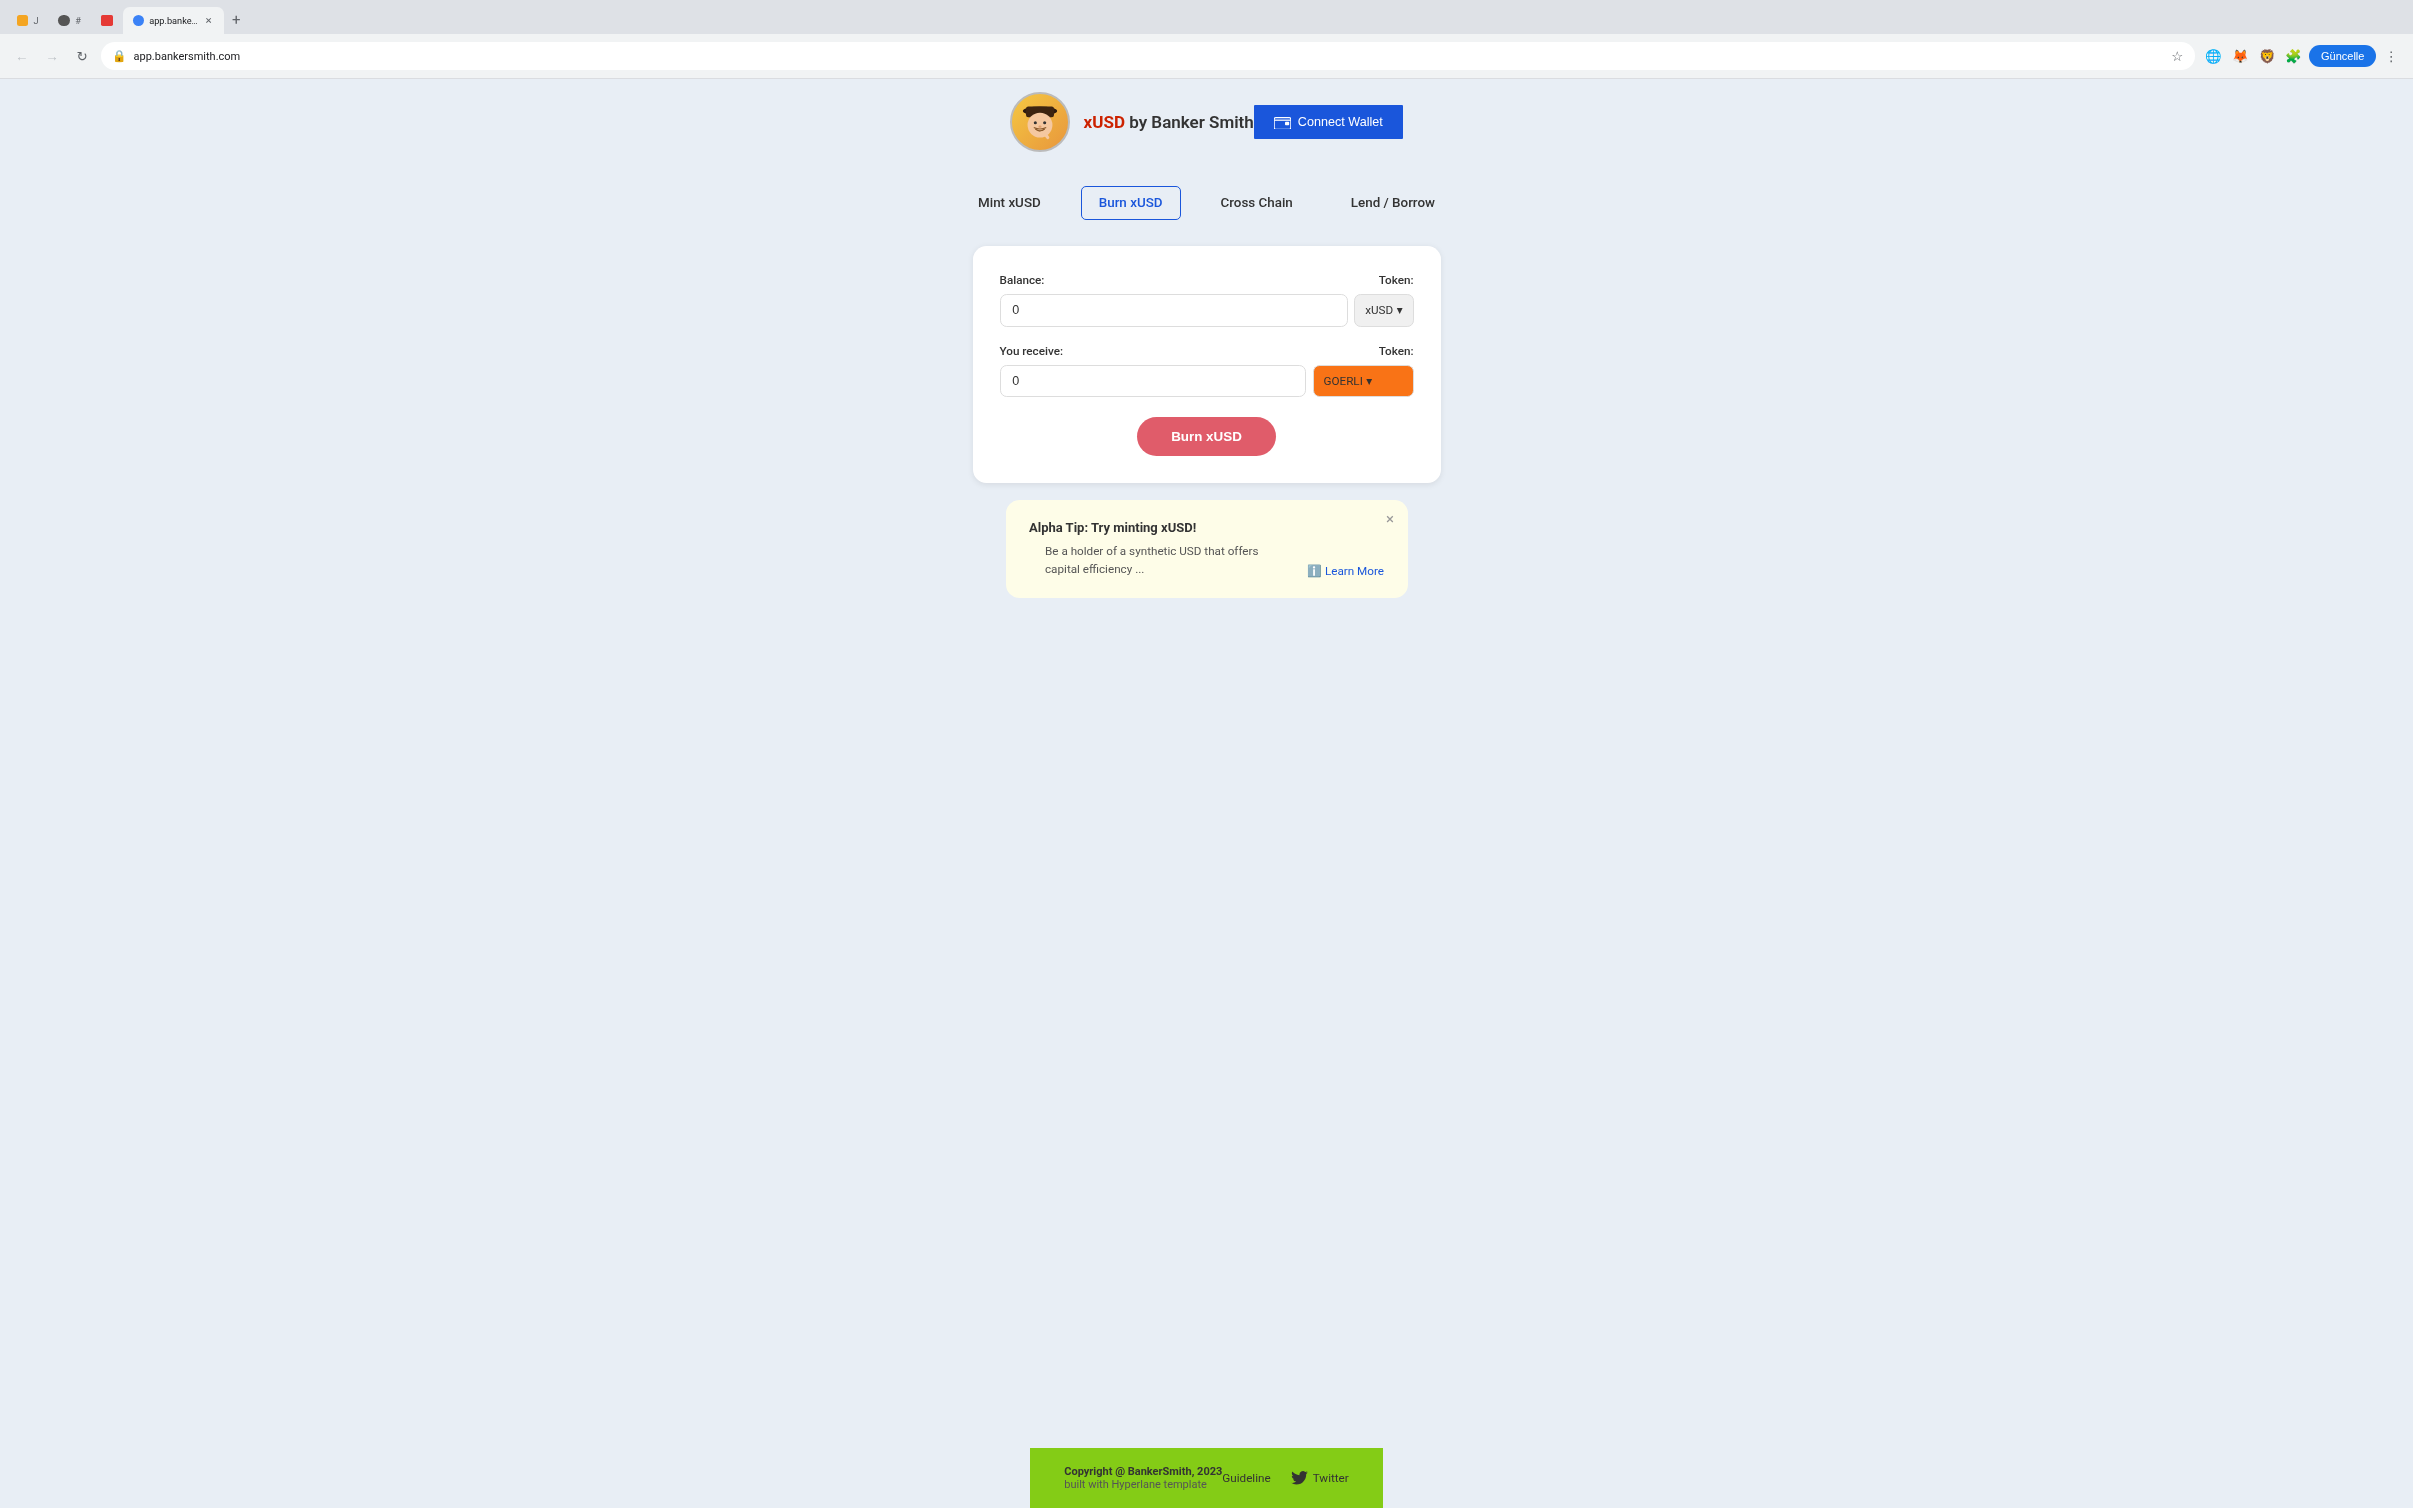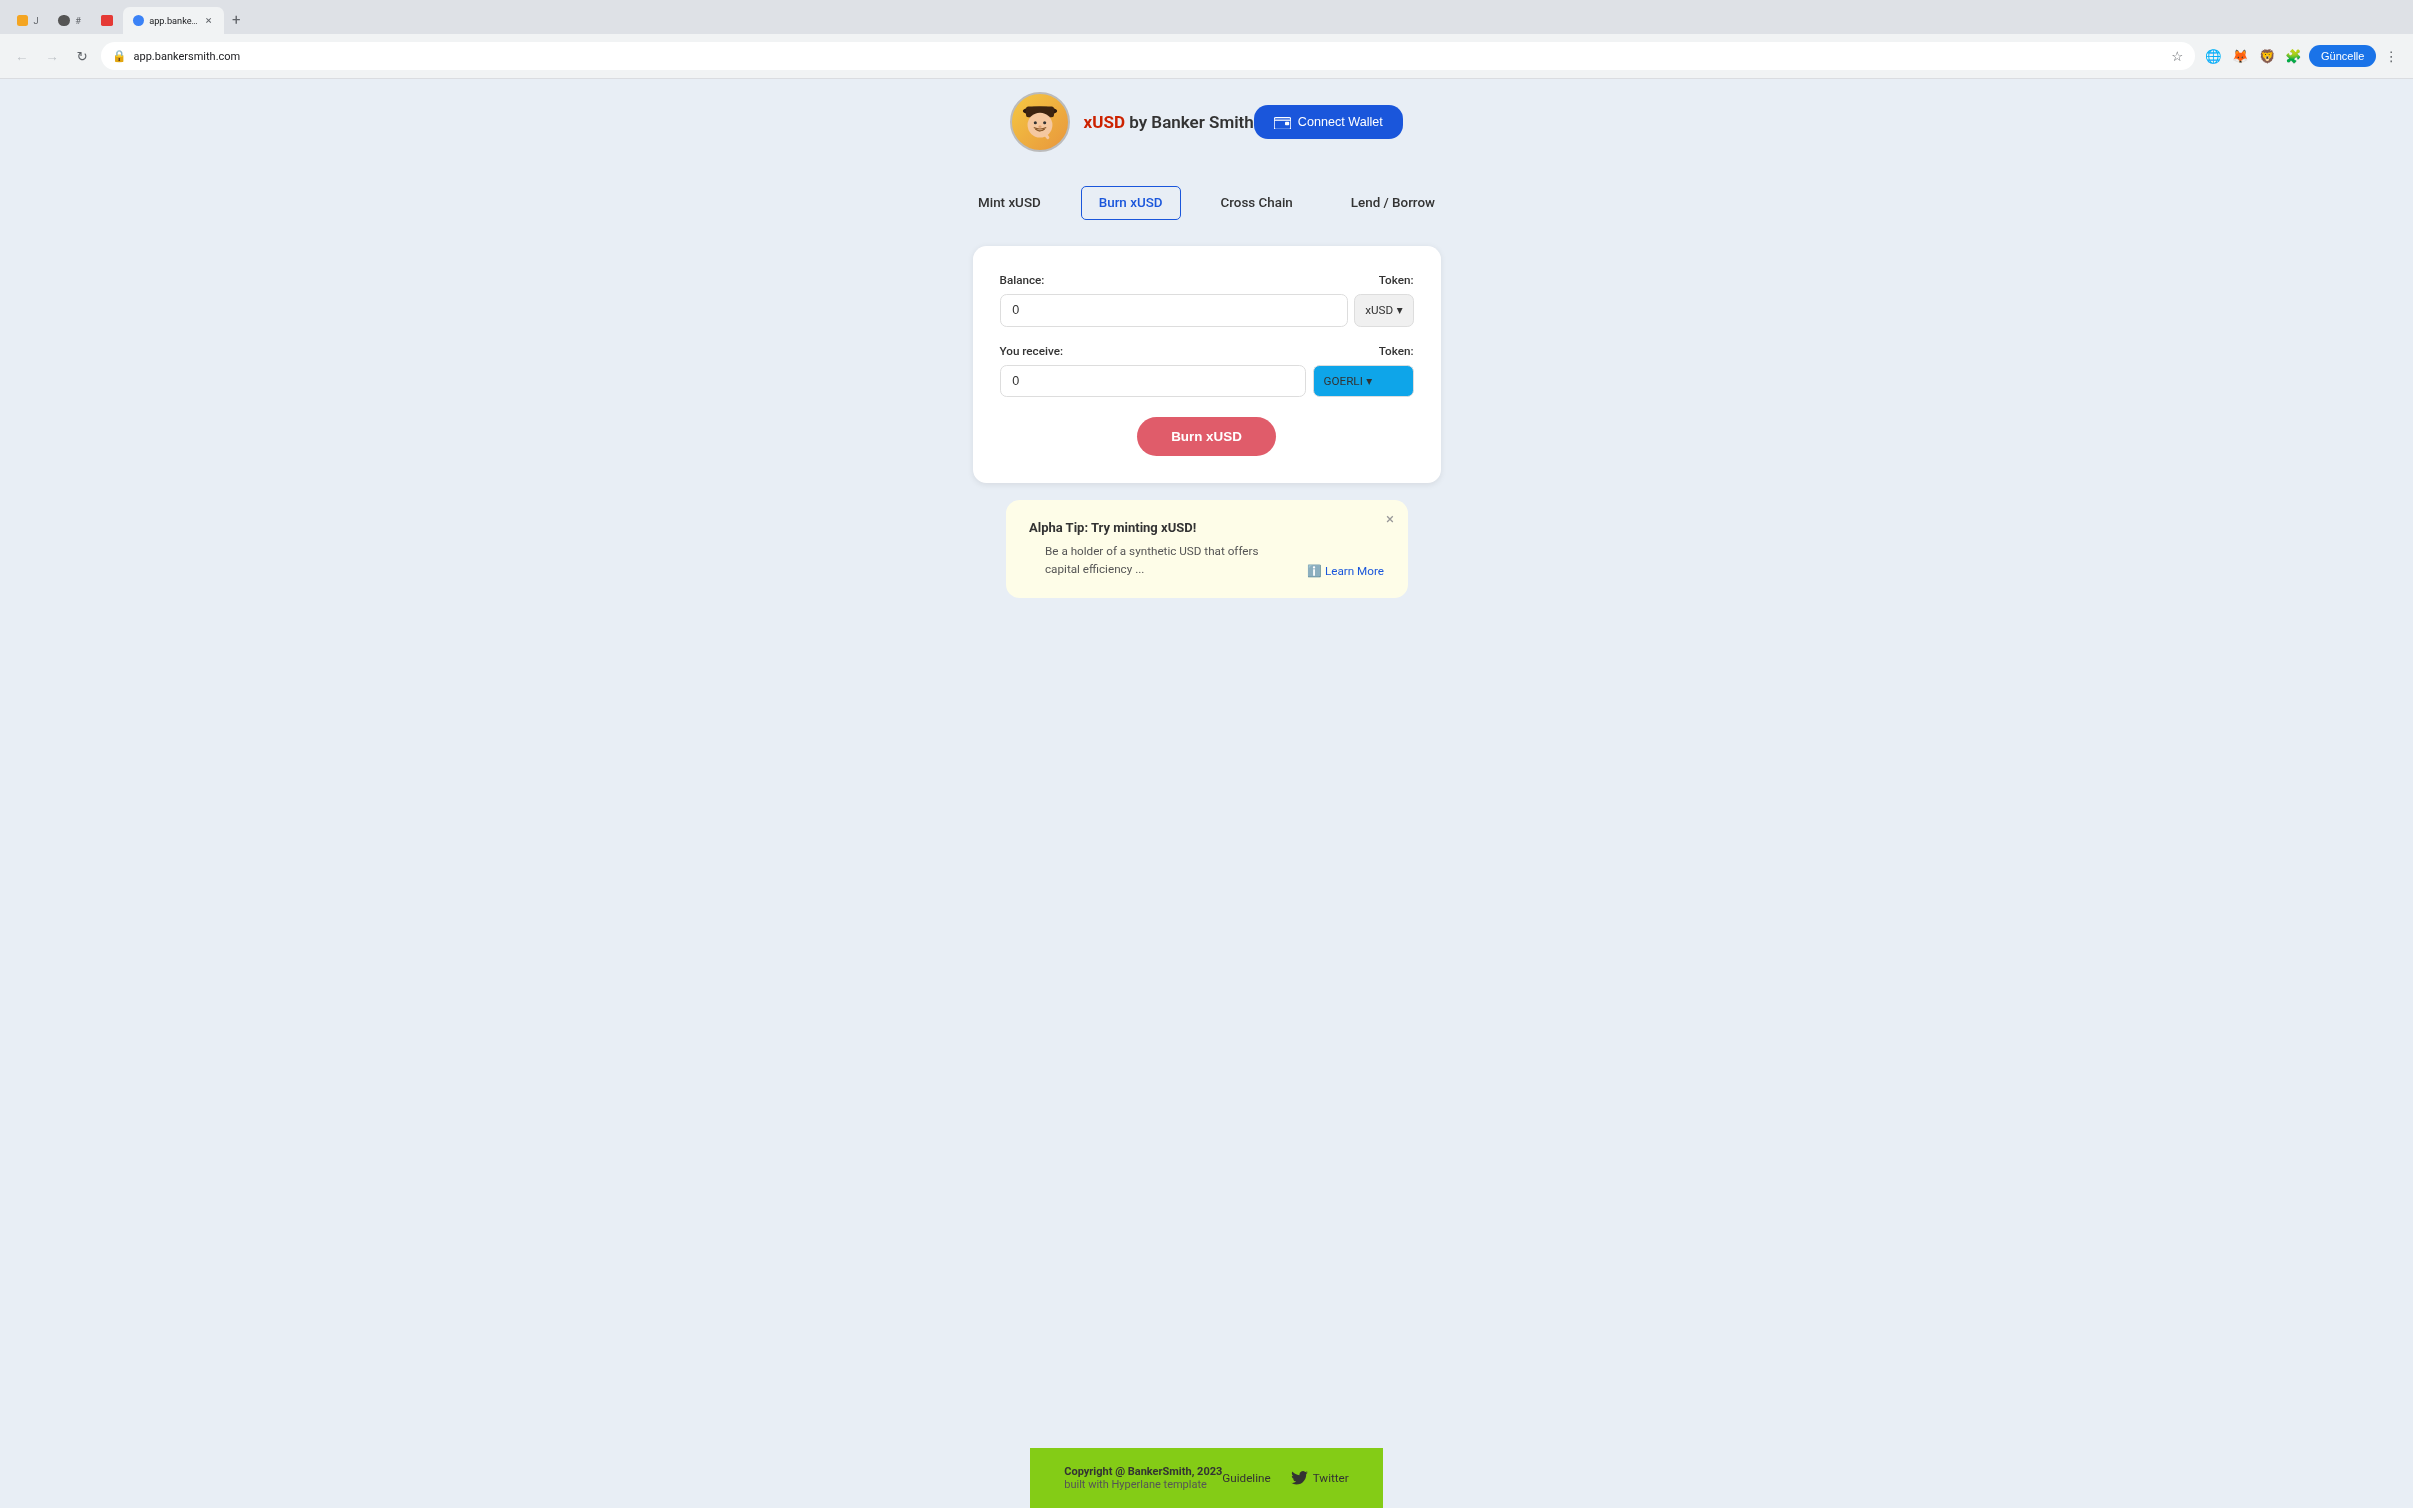--- a/index.html
+++ b/index.html
@@ -191,21 +191,21 @@
 
     .brand-name span.xusd {
       color: #cc2200;
       font-weight: 700;
     }
 
     .connect-wallet-btn {
       background: #1a56db;
       color: white;
       border: none;
-      border-radius: 14px;
+      border-radius: 1px;
       padding: 10px 20px;
       font-size: 12.6px;
       font-weight: 500;
       cursor: pointer;
       display: flex;
       align-items: center;
       gap: 7px;
     }
 
     
@@ -293,21 +293,21 @@
       font-size: 11.7px;
       color: #333;
       cursor: pointer;
       display: flex;
       align-items: center;
       gap: 3.4px;
       white-space: nowrap;
     }
 
     .token-dropdown {
-      background: #0ea5e9;
+      background: #f97316;
       border: 0.8px solid #ddd;
       border-radius: 6.7px;
       padding: 8.4px 10px;
       font-size: 11.7px;
       color: #333;
       cursor: pointer;
       display: flex;
       align-items: center;
       gap: 3.4px;
       min-width: 101px;

